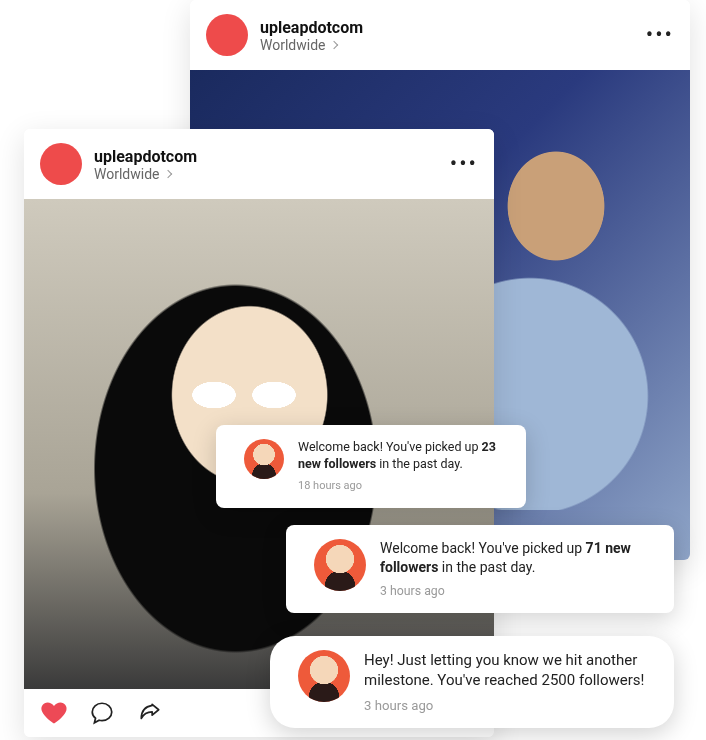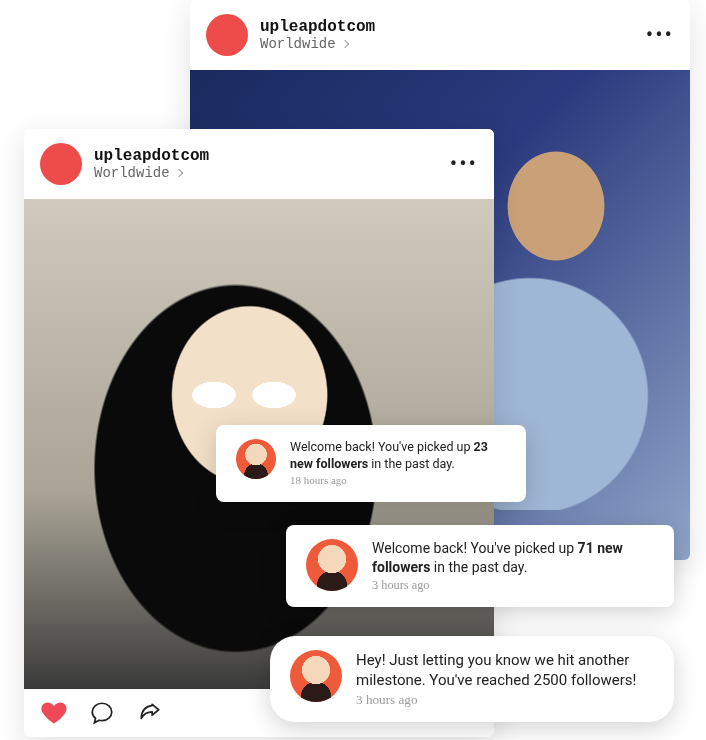--- a/index.html
+++ b/index.html
@@ -39,21 +39,20 @@
   .avatar-lg {
     width: 42px;
     height: 42px;
     border-radius: 50%;
     background: #ee4b4b;
     flex-shrink: 0;
   }
   .header-text {
     margin-left: 12px;
     flex: 1;
-    font-family: Liberation Mono, monospace;
   }
   .username {
     font-weight: 700;
     font-size: 16px;
     color: #111;
   }
   .location {
     display: flex;
     align-items: center;
     font-size: 14px;
@@ -119,21 +118,21 @@
     background: #fff;
   }
   .act-icon { width: 28px; height: 28px; display:flex; align-items:center; justify-content:center; cursor:pointer; }
 
   
   .notif {
     position: absolute;
     background: #fff;
     border-radius: 8px;
     box-shadow: 0 6px 24px rgba(0,0,0,0.18);
-    padding: 14px 18px 14px 20px;
+    padding: 14px 18px 14px 28px;
     display: flex;
     align-items: flex-start;
     gap: 14px;
   }
   .notif-1 { top: 425px; left: 216px; width: 310px; font-size: 12.5px; }
   .notif-2 { top: 525px; left: 286px; width: 388px; font-size: 14px; }
   .notif-3 { top: 636px; left: 270px; width: 404px; font-size: 15px; border-radius: 25px; }
   .notif-avatar {
     width: 40px; height: 40px;
     border-radius: 50%;
@@ -146,21 +145,21 @@
   .notif-avatar::after {
     content:"";
     position:absolute;
     inset: 10% 15% 0 15%;
     background:
       radial-gradient(circle at 50% 32%, #f5d7b9 0 38%, transparent 39%),
       radial-gradient(ellipse 70% 55% at 50% 90%, #2a1a18 0 60%, transparent 61%);
   }
   .notif-body { color: #222; line-height: 1.35; }
   .notif-body .bold { font-weight: 700; }
-  .notif-time { color: #9a9a9a; font-size: 0.88em; font-family: Liberation Serif, serif; }
+  .notif-time { color: #9a9a9a; margin-top: 6px; font-size: 0.88em; }
 
   .chevron-sm {
     display:inline-block;
     width: 6px; height: 6px;
     border-right: 1.5px solid #999;
     border-bottom: 1.5px solid #999;
     transform: rotate(-45deg);
     margin-left: 2px;
   }
 </style>

